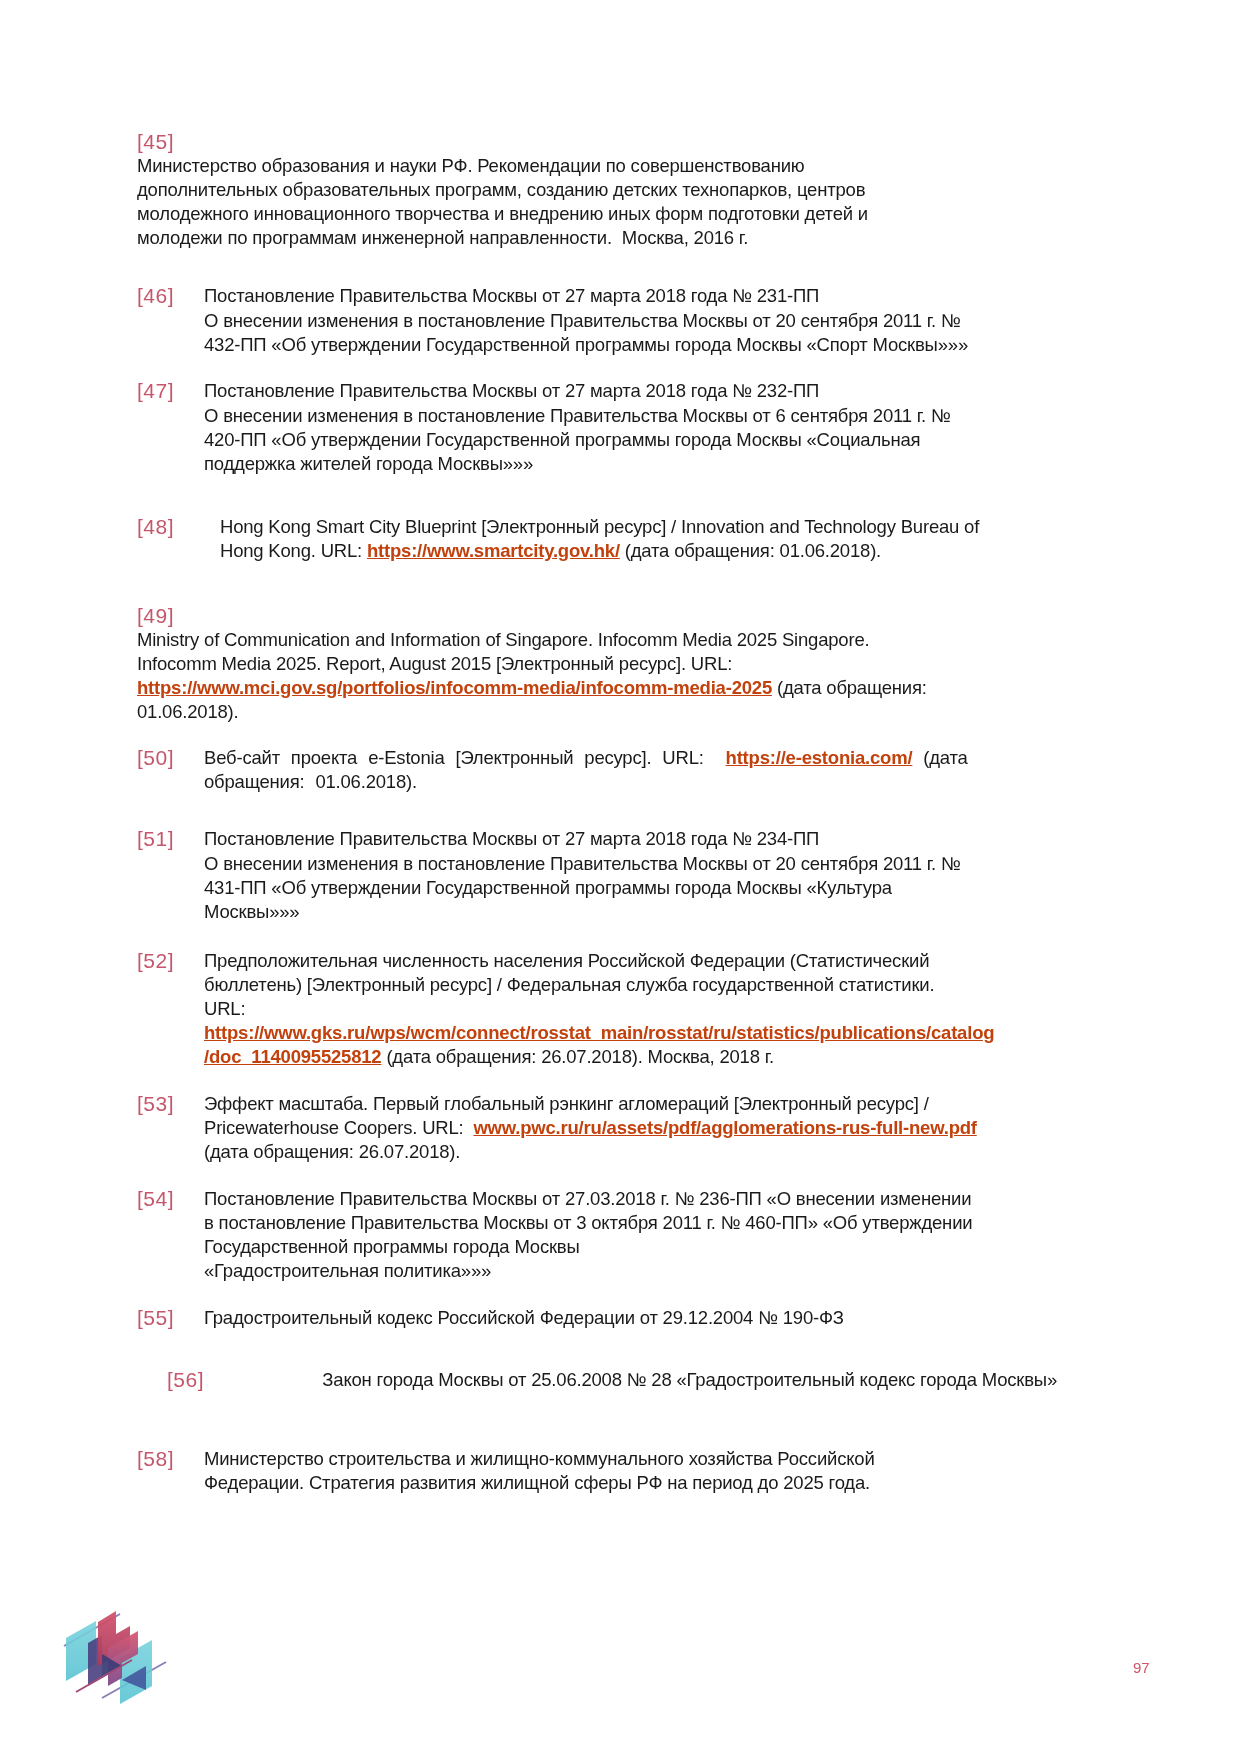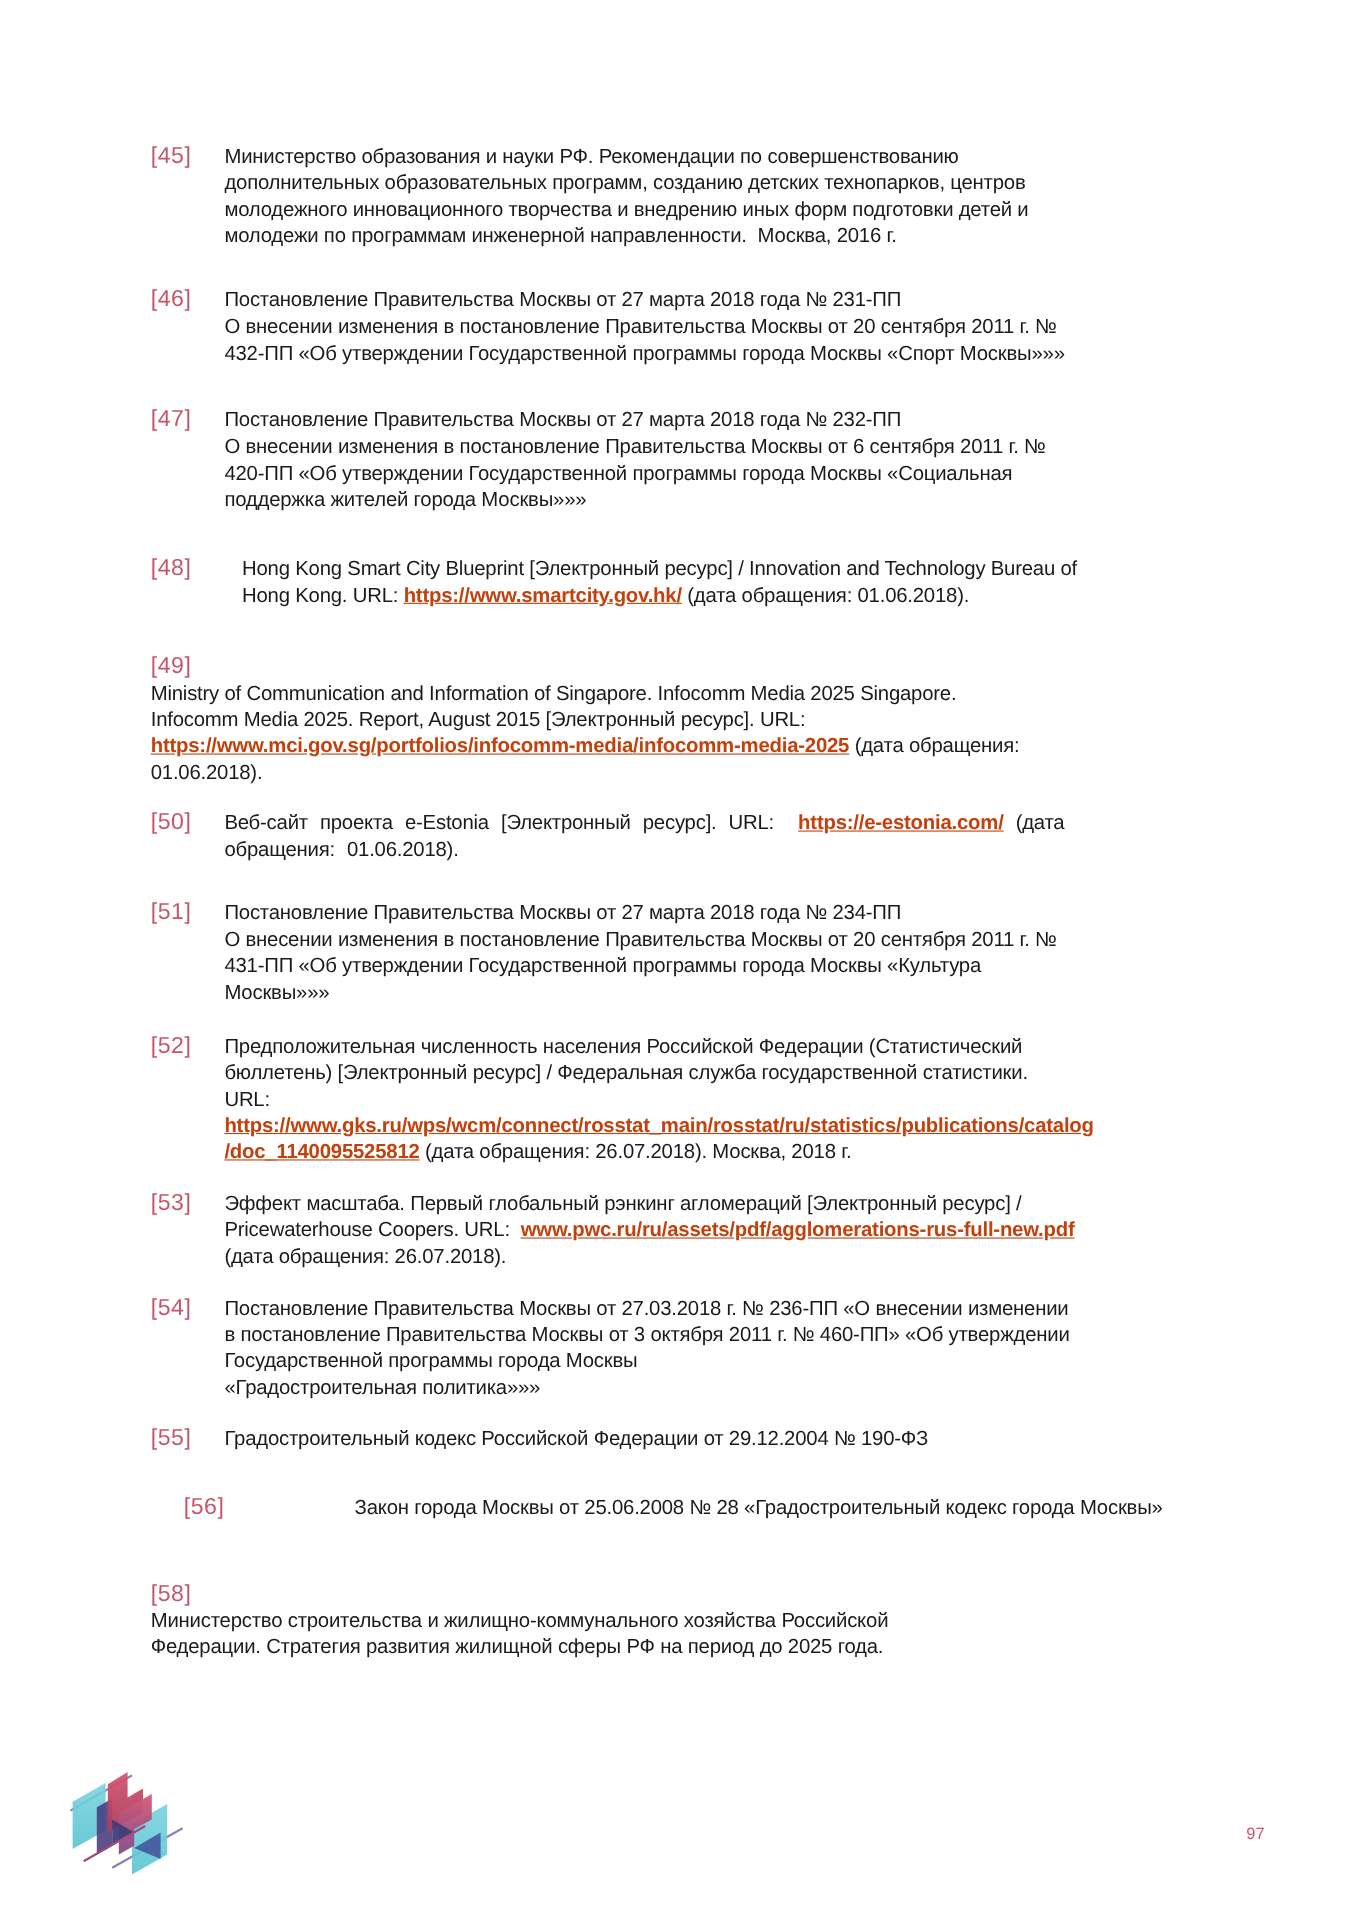--- a/index.html
+++ b/index.html
@@ -46,34 +46,34 @@
   }
   .ref-body p + p { margin-top: 1px; }
   .ref-body p.wide { word-spacing: 6px; }
   a.ref-link {
     color: #c2410c;
     text-decoration: underline;
     cursor: pointer;
     font-weight: bold;
   }
   
-  .gap-45 { margin-bottom: 34px; }
-  .gap-46 { margin-bottom: 36px; }
+  .gap-45 { margin-bottom: 34px; flex-direction: column; }
+  .gap-46 { margin-bottom: 22px; }
   .gap-47 { margin-bottom: 39px; }
   .gap-48 { margin-bottom: 41px; gap: 16px; }
   .gap-49 { margin-bottom: 22px; flex-direction: column; }
   .gap-50 { margin-bottom: 33px; }
   .gap-51 { margin-bottom: 25px; }
   .gap-52 { margin-bottom: 23px; }
   .gap-53 { margin-bottom: 23px; }
   .gap-54 { margin-bottom: 23px; }
   .gap-55 { margin-bottom: 38px; }
   .gap-56 { margin-bottom: 55px; text-align: right; }
   .gap-57 { margin-bottom: 29px; }
-  .gap-58 { margin-bottom: 0; flex-direction: column; }
+  .gap-58 { margin-bottom: 0; }
 
   .footer-logo {
     position: absolute;
     left: 58px;
     top: 1598px;
     width: 112px;
     height: 112px;
   }
   .page-number {
     position: absolute;

